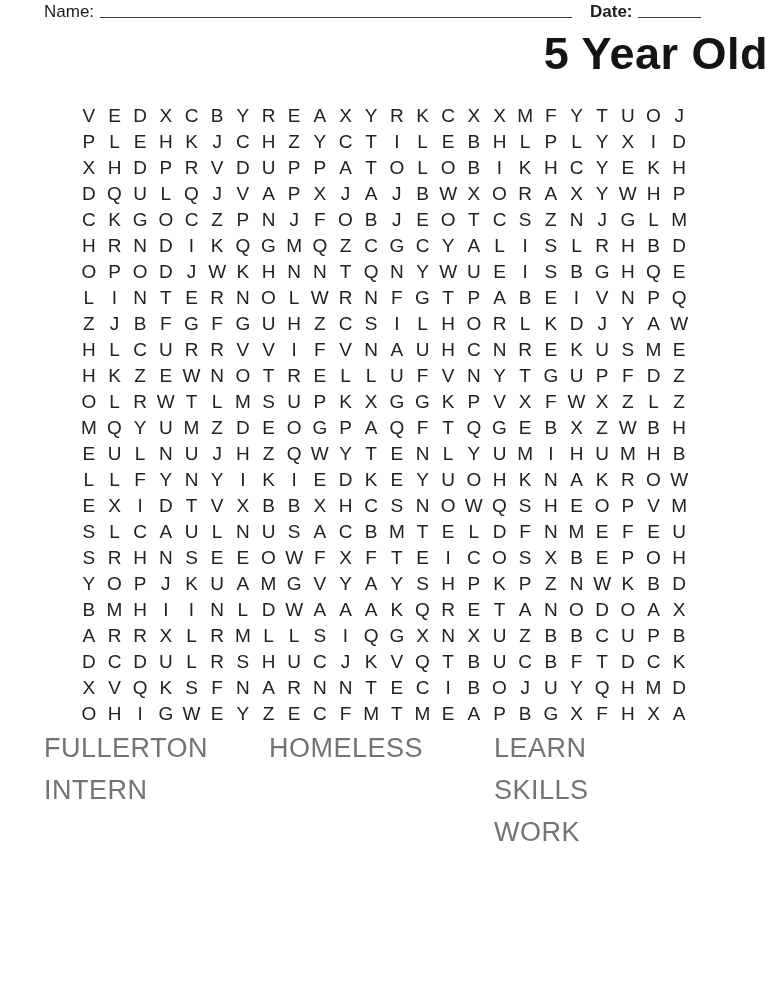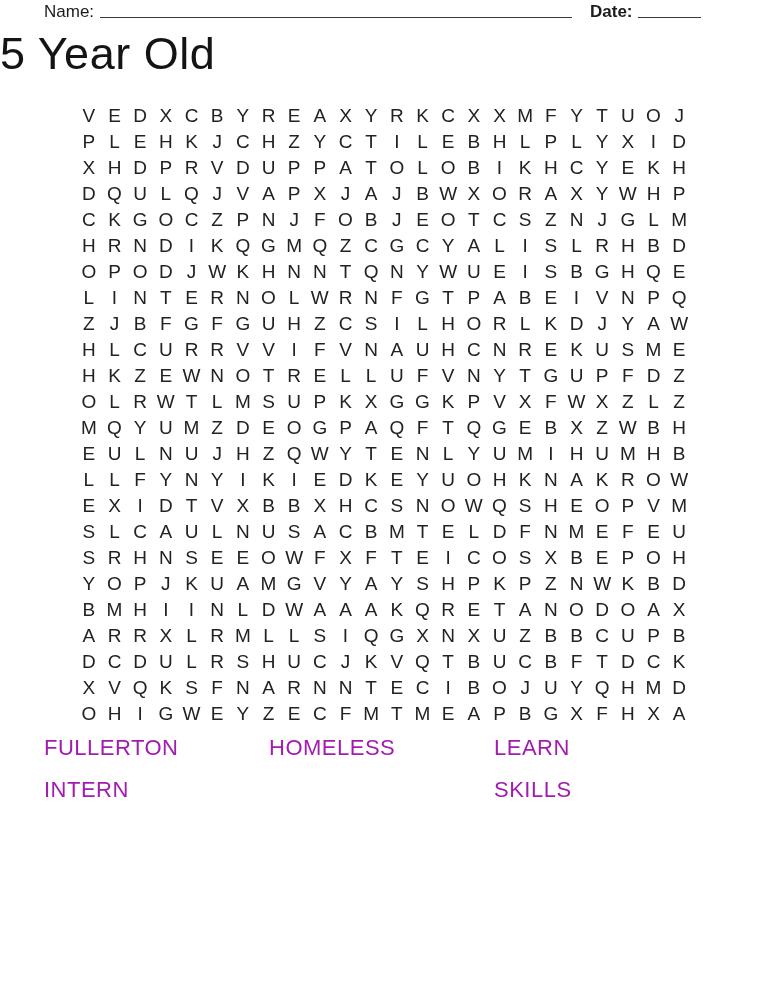--- a/index.html
+++ b/index.html
@@ -38,23 +38,23 @@
   }
   .name-line { left: 100px; width: 472px; }
   .date-line { left: 638px; width: 63px; }
   
   .title {
     position: absolute;
     left: 0;
     right: 0;
     top: 28px;
     margin: 0;
-    text-align: left;
+    text-align: right;
     font-size: 45px;
-    font-weight: 400;
+    font-weight: 700;
     letter-spacing: 0.5px;
     color: #141414;
   }
   
   .grid {
     position: absolute;
     left: 76px;
     top: 102px;
     width: 616px;
     height: 624px;
@@ -75,23 +75,23 @@
     position: absolute;
     left: 44px;
     top: 727px;
     width: 700px;
     display: flex;
   }
   .word-col { width: 225px; }
   .word {
     height: 42px;
     line-height: 42px;
-    font-size: 22px;
+    font-size: 27px;
     letter-spacing: 0.5px;
-    color: #a21caf;
+    color: #737373;
     white-space: nowrap;
   }
 </style>
 </head>
 <body>
 
 <div class="page">
 
   <span class="hdr-label name-label">Name:</span>
   <span class="hdr-line name-line"></span>
@@ -684,16 +684,17 @@
       <div class="word-col">
         <div class="word">FULLERTON</div>
         <div class="word">INTERN</div>
       </div>
       <div class="word-col">
         <div class="word">HOMELESS</div>
       </div>
       <div class="word-col">
         <div class="word">LEARN</div>
         <div class="word">SKILLS</div>
+        <div class="word">WORK</div>
       </div>
     </div>
 
 </div>
 
 </body></html>

